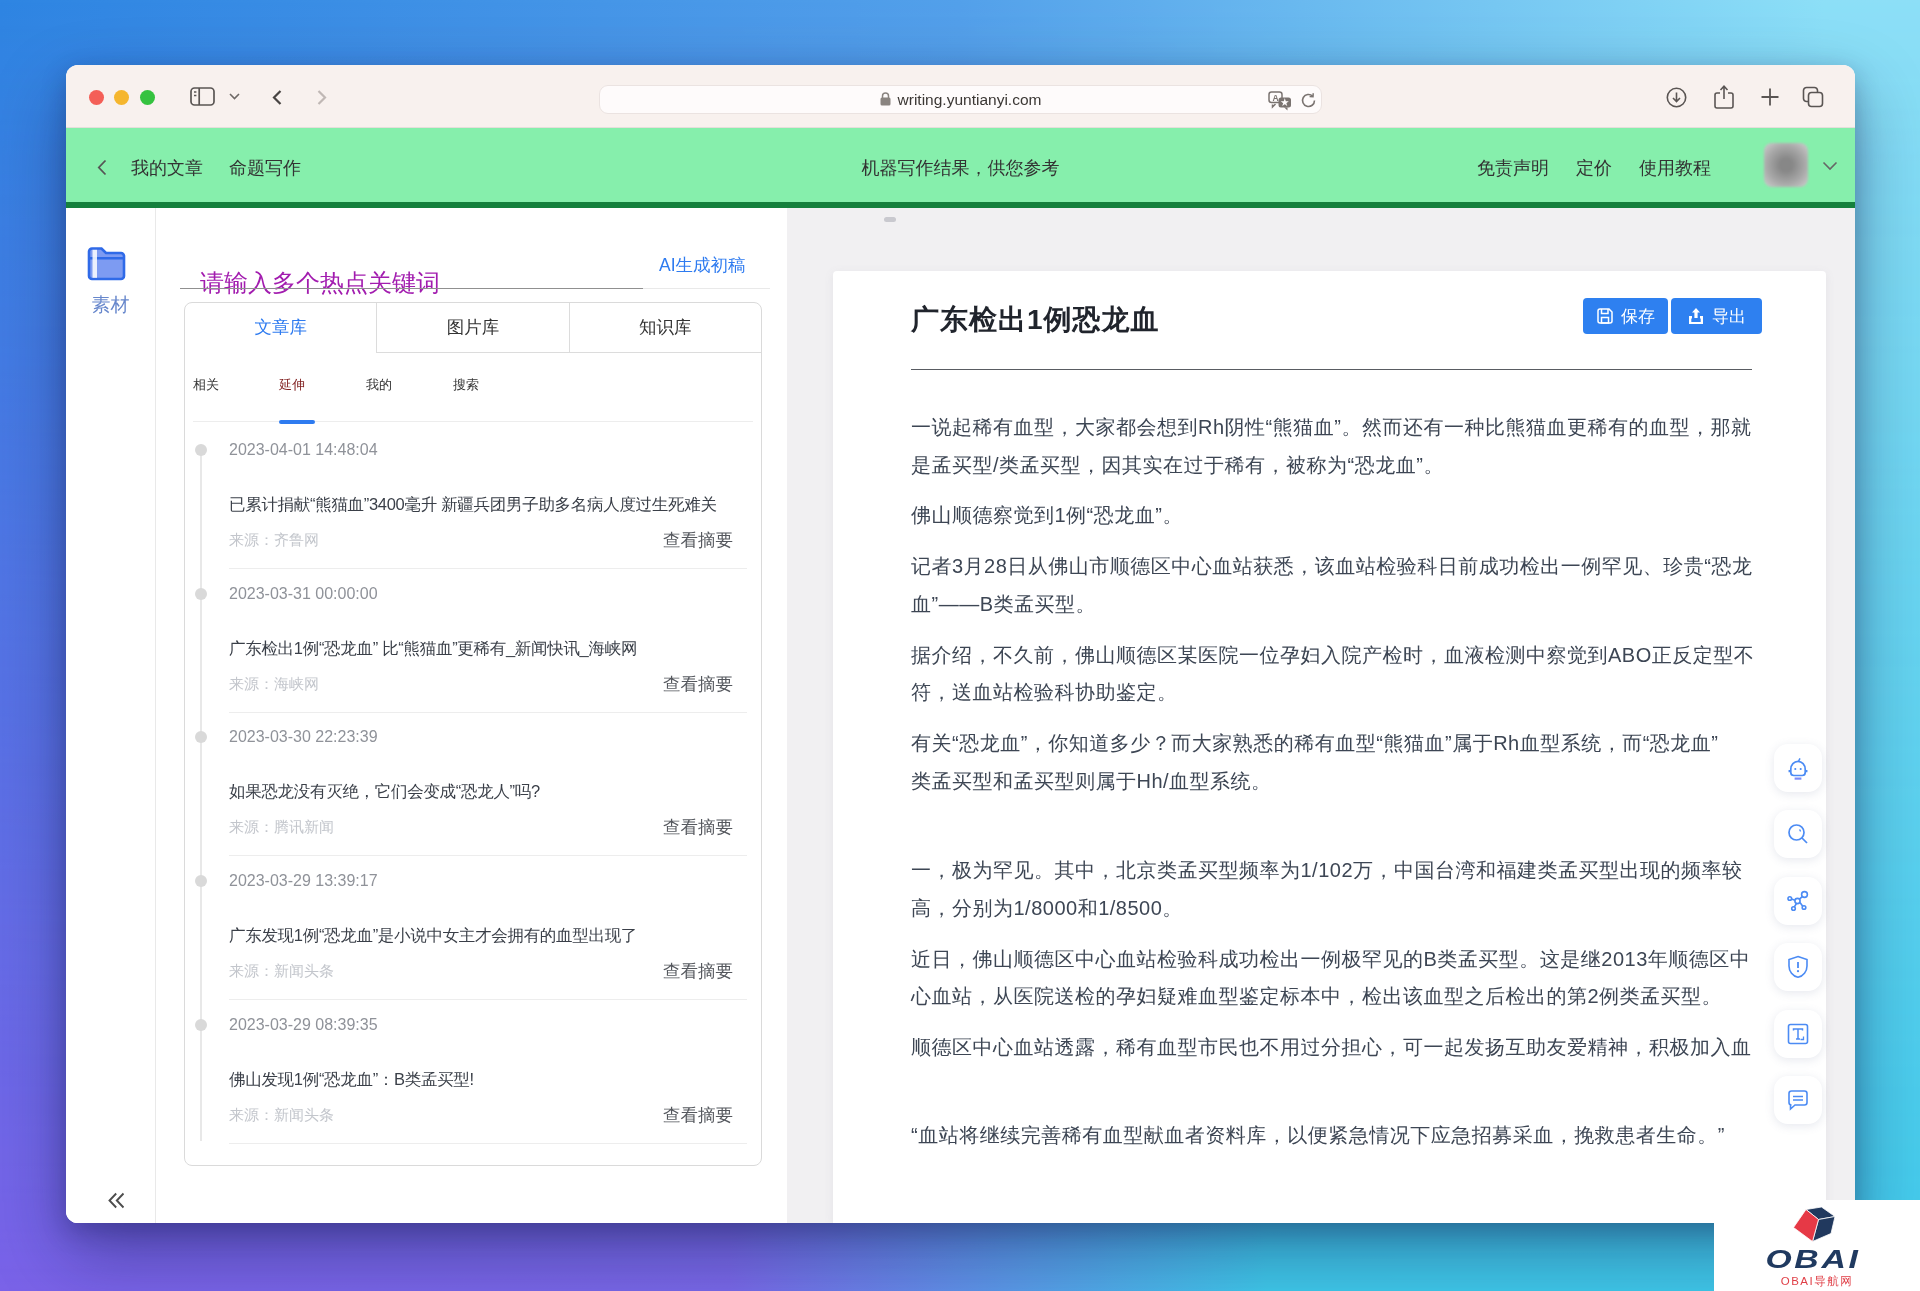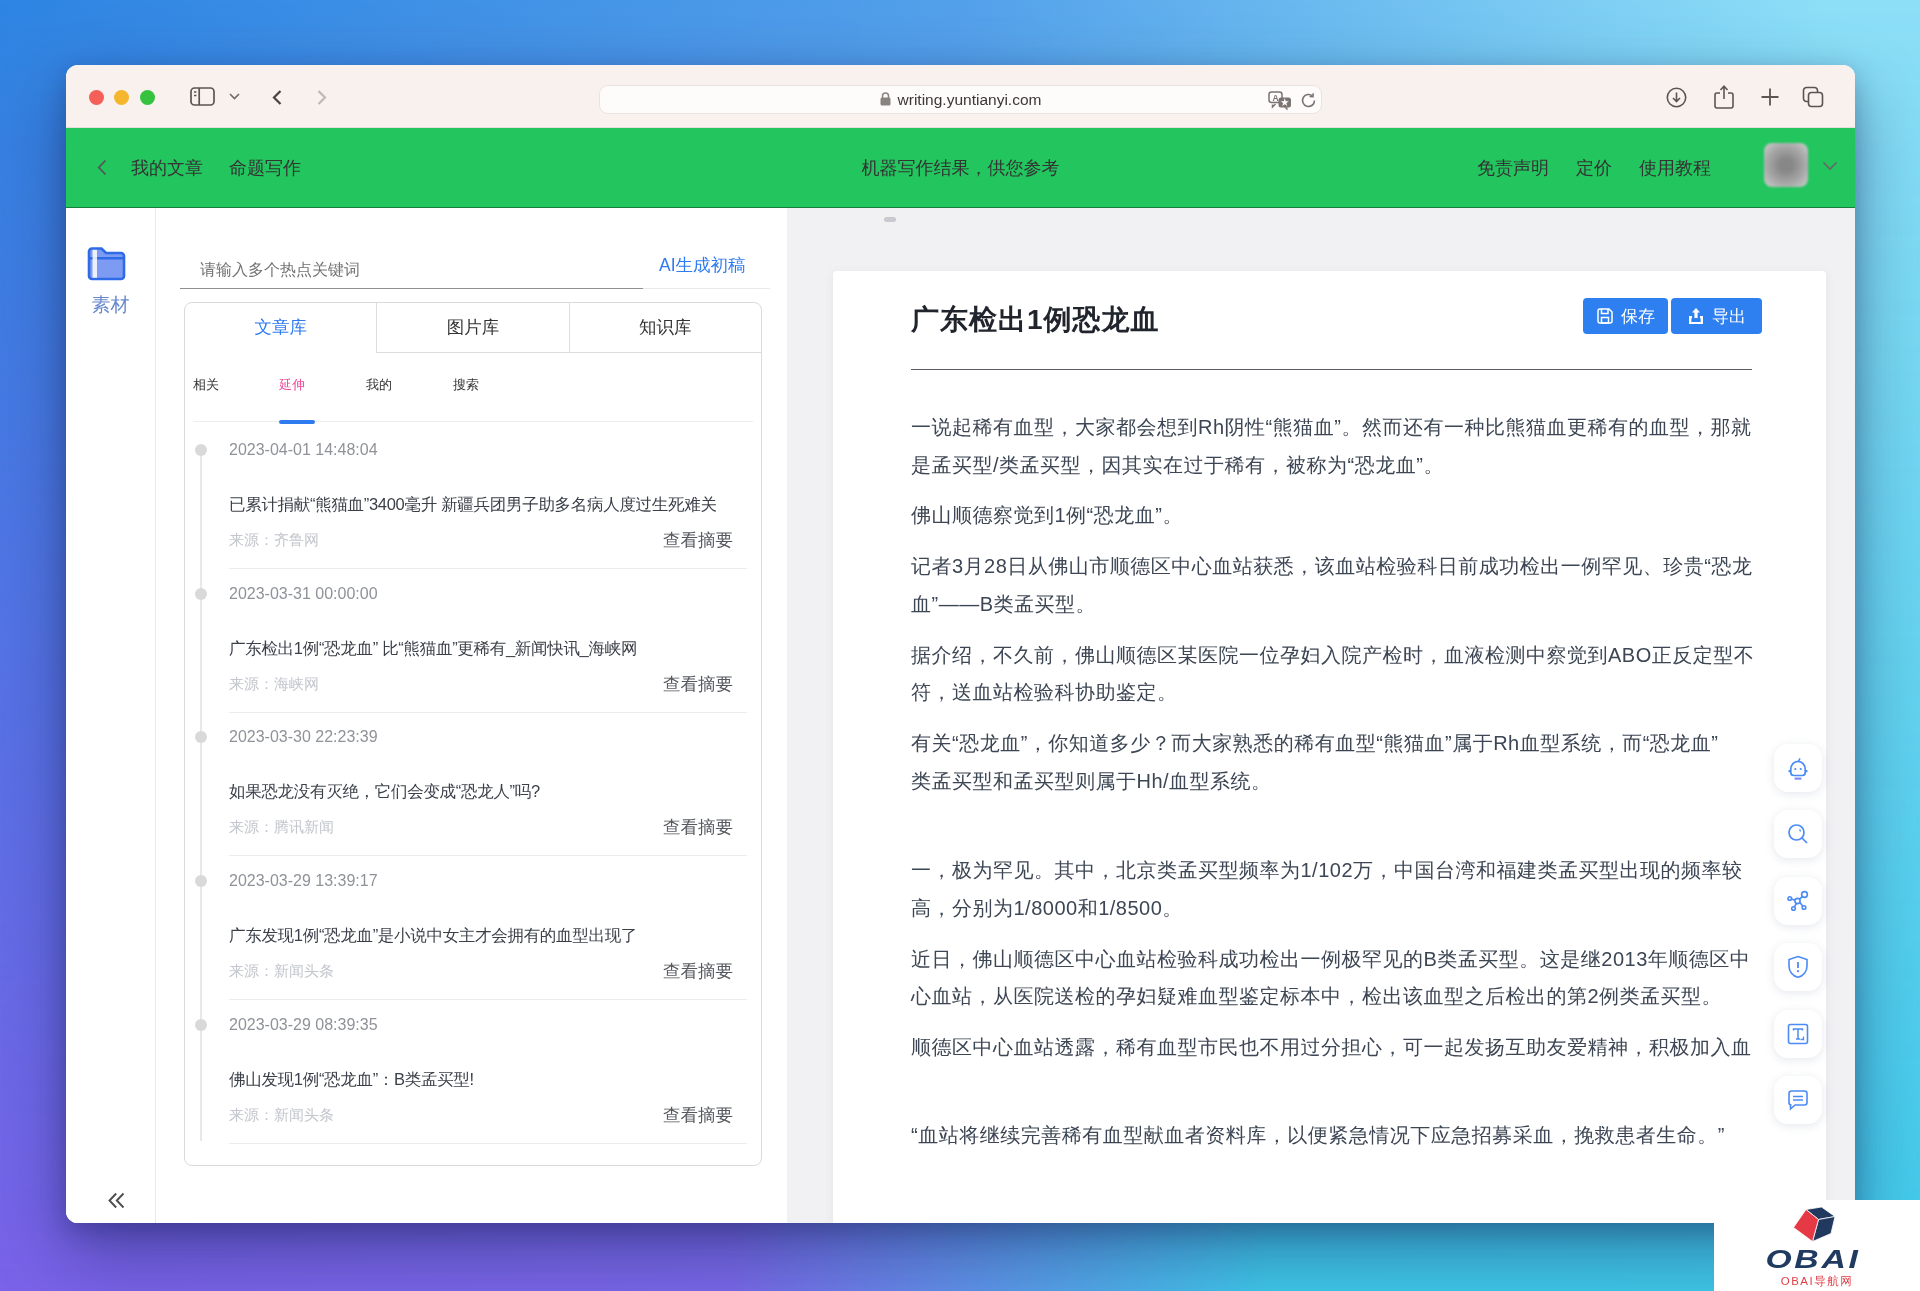--- a/index.html
+++ b/index.html
@@ -7,39 +7,39 @@
 html,body{width:1920px;height:1291px;overflow:hidden;}
 body{font-family:"Liberation Sans",sans-serif;position:relative;background:#4b79ea;}
 #bgmesh{position:absolute;left:0;top:0;z-index:0;}
 .win{z-index:1;}.wm{z-index:2;}
 .win{position:absolute;left:66px;top:65px;width:1789px;height:1158px;border-radius:12px;overflow:hidden;background:#fff;box-shadow:0 30px 70px rgba(15,20,70,.40),0 8px 24px rgba(15,20,70,.25);}
 .tbar{position:absolute;left:0;top:0;width:100%;height:63px;background:#f8f1ee;border-bottom:1px solid #e6dedb;}
 .dot{position:absolute;top:25px;width:15px;height:15px;border-radius:50%;}
 .urlbar{position:absolute;left:533px;top:20px;width:723px;height:29px;border-radius:9px;background:#fefbfb;border:1px solid #ebe3e1;display:flex;align-items:center;justify-content:center;}
 .urltxt{font-size:15.5px;color:#3b3734;margin-left:7px;}
 .ticon{position:absolute;}
-.ahdr{position:absolute;left:0;top:63px;width:100%;height:80px;background:#22c55e;border-bottom:1px solid #15803d;}
+.ahdr{position:absolute;left:0;top:63px;width:100%;height:80px;background:#86efac;border-bottom:6px solid #15803d;}
 .ahdr .t{position:absolute;top:30px;font-size:18px;line-height:20px;color:#333;}
 .avatar{position:absolute;left:1698px;top:15px;width:44px;height:44px;border-radius:8px;background:radial-gradient(circle at 50% 50%,#878787 20%,#a8a8a8 60%,#cfcfcf 100%);filter:blur(1.2px);}
 .main{position:absolute;left:0;top:143px;width:100%;height:1015px;background:#fff;}
 .sbar{position:absolute;left:0;top:0;width:90px;height:100%;background:#fff;border-right:1px solid #e9e9e9;}
 .sbar .lbl{position:absolute;left:0;top:84px;width:89px;text-align:center;font-size:19px;color:#6787cc;font-family:Liberation Serif, serif;}
 .panel{position:absolute;left:90px;top:0;width:631px;height:100%;background:#fff;}
 .editor{position:absolute;left:721px;top:0;right:0;height:100%;background:#f1f0f2;}
-.ph{position:absolute;left:44px;top:52px;font-size:16px;color:#737373;}
+.ph{position:absolute;left:44px;top:59px;font-size:24px;color:#a21caf;}
 .ailink{position:absolute;left:503px;top:45px;font-size:17.5px;color:#2e7bf0;}
 .ul1{position:absolute;left:24px;top:80px;width:463px;height:1px;background:#909090;}
 .ul2{position:absolute;left:487px;top:80px;width:127px;height:1px;background:#e9e9e9;}
 .card{position:absolute;left:28px;top:94px;width:578px;height:864px;border:1px solid #dadada;border-radius:8px;background:#fff;}
 .tabrow{display:flex;height:50px;}
 .tabrow .tab{flex:1;text-align:center;line-height:49px;font-size:17.5px;color:#333;border-bottom:1px solid #dcdcdc;}
 .tabrow .tab.on{color:#2e7bf0;border-bottom:none;}
 .tabrow .tab.mid{border-left:1px solid #dcdcdc;border-right:1px solid #dcdcdc;}
 .stab{position:absolute;font-size:13px;color:#333;top:71px;line-height:22px;}
-.stab.on{color:#ec4899;}
+.stab.on{color:#7f1d1d;}
 .stline{position:absolute;left:8px;right:8px;top:118px;height:1px;background:#ededed;}
 .stul{position:absolute;left:94px;top:117px;width:36px;height:4px;border-radius:2px;background:#2e7bf0;}
 .tvline{position:absolute;left:15px;top:148px;width:2px;height:690px;background:#e8e8e8;}
 .tdot{position:absolute;left:10px;width:12px;height:12px;border-radius:50%;background:#d9d9d9;}
 .tdate{position:absolute;left:44px;font-size:16px;line-height:20px;color:#8f9299;}
 .ttitle{position:absolute;left:44px;font-size:16.5px;line-height:22px;color:#3a3f48;font-weight:500;letter-spacing:-0.3px;white-space:nowrap;}
 .tsrc{position:absolute;left:44px;font-size:15px;line-height:18px;color:#c3c6cc;}
 .tview{position:absolute;right:28px;font-size:17.5px;line-height:22px;color:#55585e;}
 .tsep{position:absolute;left:44px;width:518px;height:1px;background:#ededed;}
 .collapse{position:absolute;left:42px;top:984px;width:17px;height:17px;}

